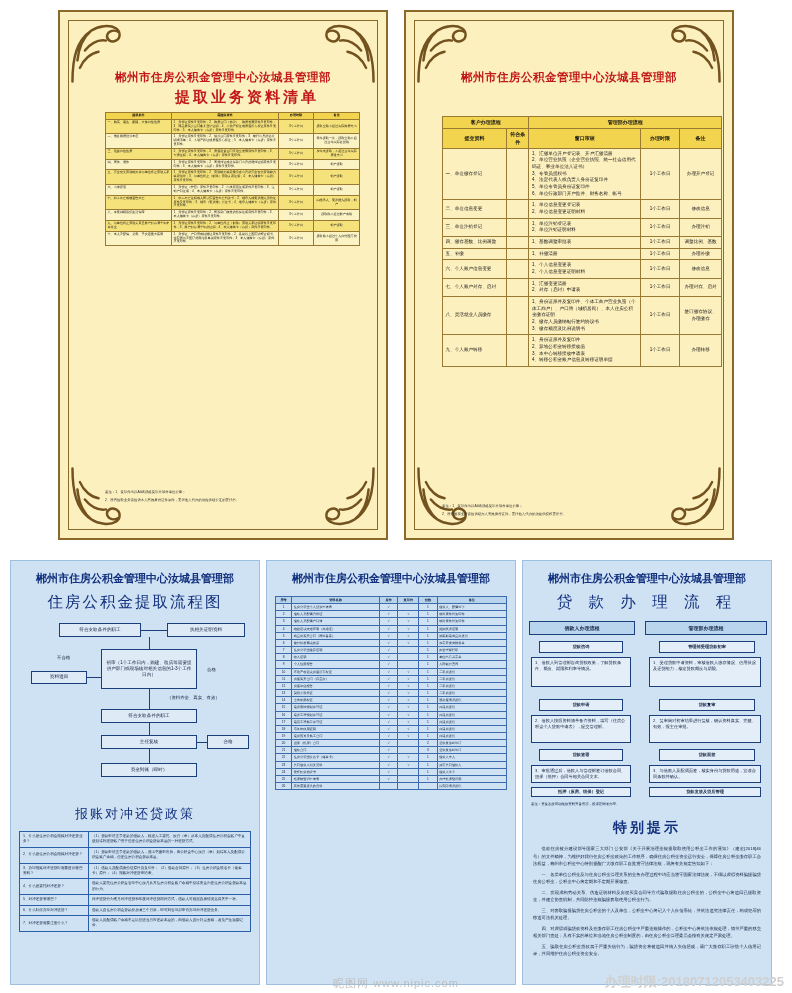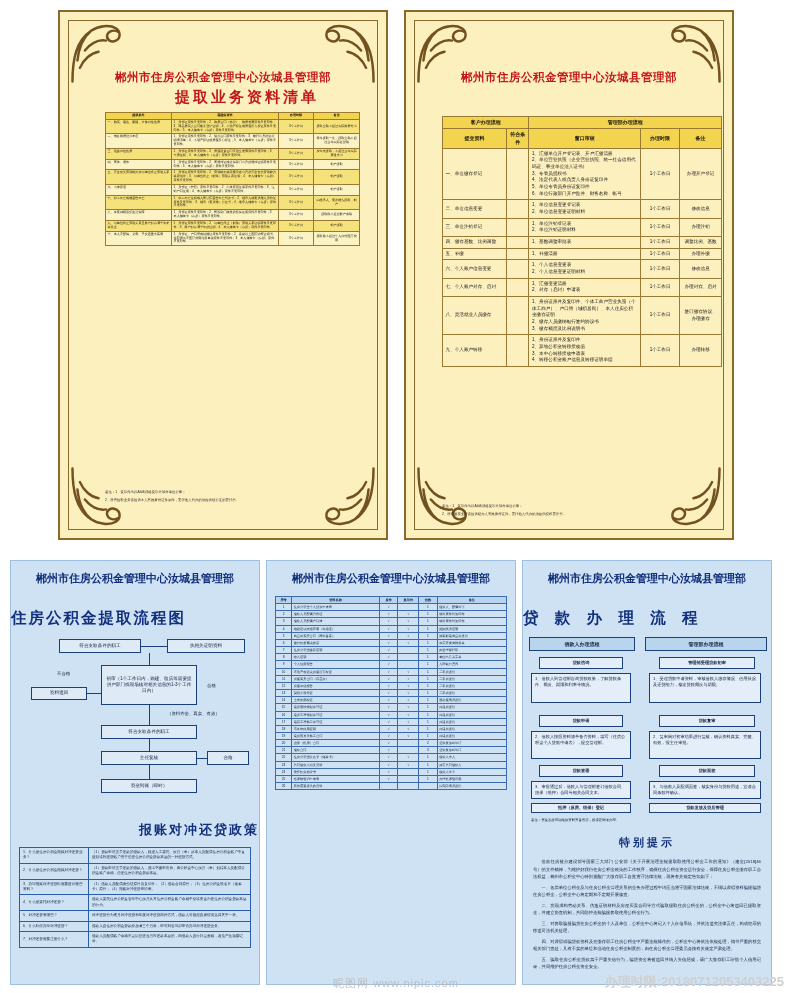--- a/index.html
+++ b/index.html
@@ -146,26 +146,26 @@
     box-sizing: border-box;
   }
   .bp-title1 {
     text-align: center;
     color: #12307d;
     font-weight: bold;
     font-size: 11px;
     margin-top: 10px;
   }
   .bp-title2 {
-    text-align: left;
+    text-align: center;
     color: #12307d;
-    font-weight: bold;
+    font-weight: normal;
     font-size: 15.5px;
     letter-spacing: 2px;
-    margin-top: 22px;
+    margin-top: 6px;
   }
   .bp-title2.sp { letter-spacing: 6px; }
 
   
   .flow {
     position: relative;
     margin: 10px auto 0 auto;
     width: 236px;
     height: 172px;
     font-size: 4.6px;
@@ -188,23 +188,23 @@
     background: #1b3f7a;
   }
   .flbl {
     position: absolute;
     font-size: 4.4px;
     color: #10203f;
   }
 
   
   .policy-title {
-    text-align: right;
+    text-align: center;
     color: #12307d;
-    font-weight: bold;
+    font-weight: normal;
     font-size: 13px;
     letter-spacing: 2px;
     margin-top: 10px;
   }
   table.policy {
     border-collapse: collapse;
     table-layout: fixed;
     width: 232px;
     margin: 8px auto 0 auto;
     font-size: 3.6px;
@@ -270,21 +270,21 @@
     padding: 2px 3px;
     box-sizing: border-box;
     line-height: 1.35;
   }
   .lf .bx.ctr { text-align:center; display:flex; align-items:center; justify-content:center; }
 
   .tip-title {
     text-align:center;
     color: #12307d;
     font-weight: bold;
-    font-size: 11px;
+    font-size: 14px;
     letter-spacing: 3px;
     margin-top: 12px;
   }
   .tip-body {
     width: 228px;
     margin: 8px auto 0 auto;
     font-size: 4.3px;
     line-height: 1.75;
     color: #10203f;
     text-align: justify;

